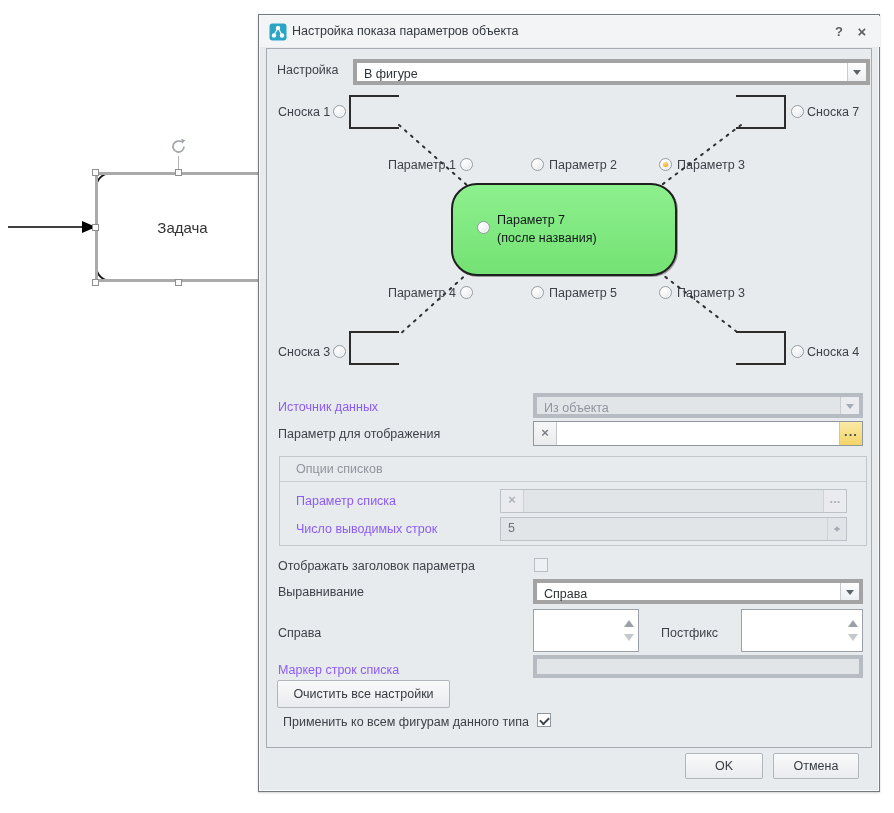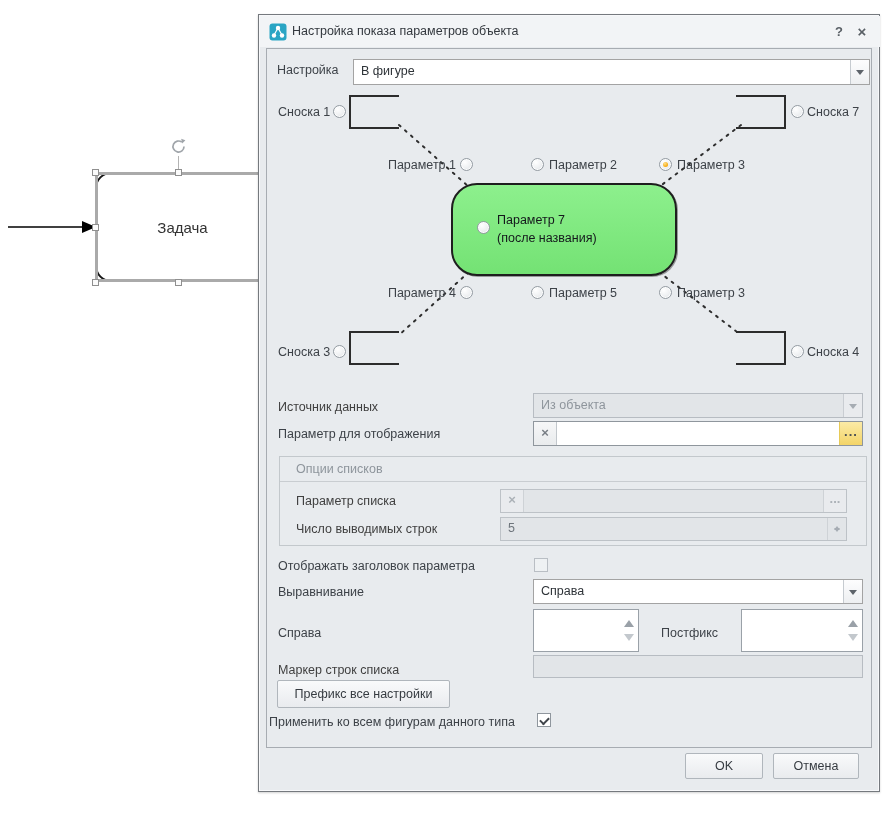--- a/index.html
+++ b/index.html
@@ -46,25 +46,25 @@
   .tb-ico{position:absolute;left:9px;top:7px;width:18px;height:18px;}
   .tb-btn{
     position:absolute;top:7px;width:18px;height:18px;text-align:center;
     color:#5a6066;font-weight:bold;line-height:18px;font-size:13px;cursor:default;
   }
   .panel{
     left:7px;top:33px;width:606px;height:700px;
     border:1px solid #a7acb2;background:#e8ebee;box-sizing:border-box;
   }
   .lbl{white-space:nowrap;}
-  .lbl.dis{color:#404040;}
+  .lbl.dis{color:#8b5cf6;}
 
   
   .combo{
-    background:#fff;border:1px solid #a3a3a3;box-sizing:border-box;
+    background:#fff;border:4px solid #a3a3a3;box-sizing:border-box;
     color:#2e3338;
   }
   .combo .txt{position:absolute;left:7px;top:4px;white-space:nowrap;}
   .combo .dd{
     position:absolute;right:0;top:0;bottom:0;width:18px;
     background:linear-gradient(#fdfdfe,#edeff1);
     border-left:1px solid #c6cbd0;
   }
   .tri-dn{
     position:absolute;left:50%;top:50%;margin:-2px 0 0 -4px;
@@ -315,24 +315,24 @@
   <span class="abs lbl" style="left:402px;top:611px;">Постфикс</span>
   <div class="abs ta" style="left:482px;top:594px;width:122px;height:43px;">
     <i class="up"></i>
     <i class="dn"></i>
   </div>
 
   <span class="abs lbl dis" style="left:19px;top:648px;">Маркер строк списка</span>
   <div class="abs combo dis" style="left:274px;top:640px;width:330px;height:23px;"></div>
 
   <div class="abs btn3d" style="left:18px;top:665px;width:173px;height:28px;">
-    <span>Префикс все настройки</span>
-  </div>
-
-  <span class="abs lbl" style="left:10px;top:700px;">Применить ко всем фигурам данного типа</span>
+    <span>Очистить все настройки</span>
+  </div>
+
+  <span class="abs lbl" style="left:24px;top:700px;">Применить ко всем фигурам данного типа</span>
   <span class="cb checked" style="left:278px;top:698px;"></span>
 
   <div class="abs btn3d" style="left:426px;top:738px;width:78px;height:26px;">
     <span>OK</span>
   </div>
   <div class="abs btn3d" style="left:514px;top:738px;width:86px;height:26px;">
     <span>Отмена</span>
   </div>
 </div>
 

